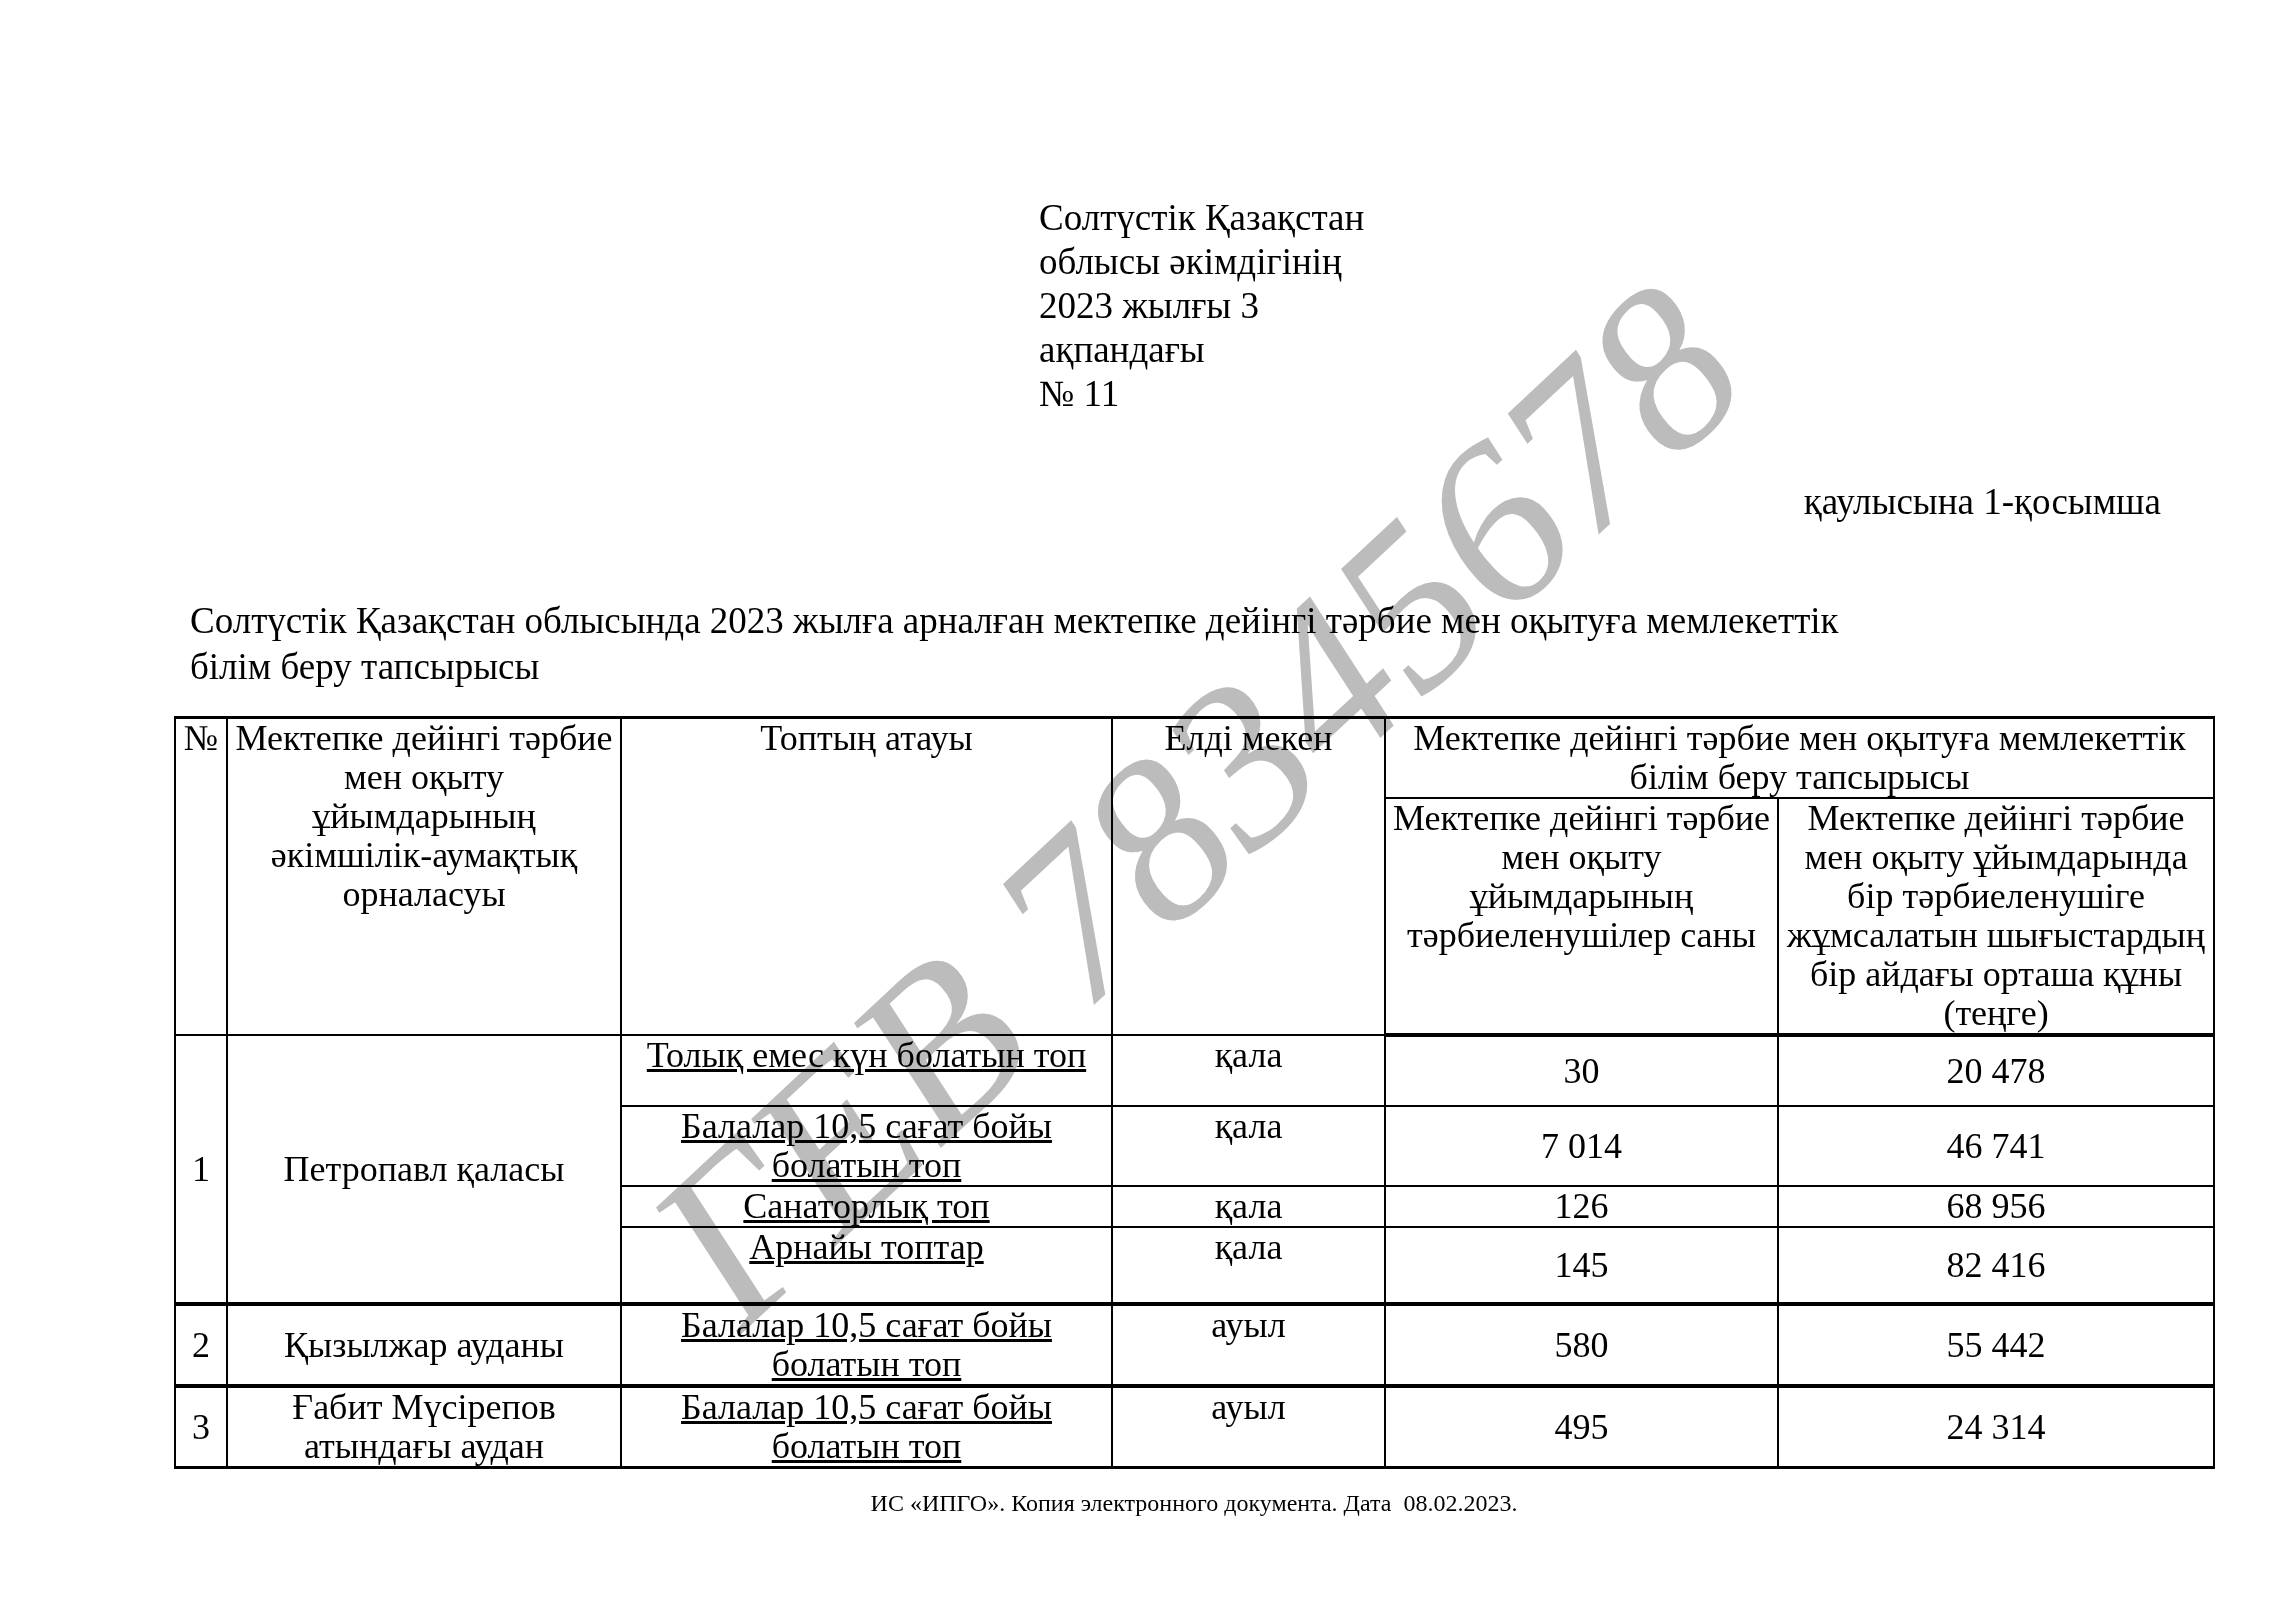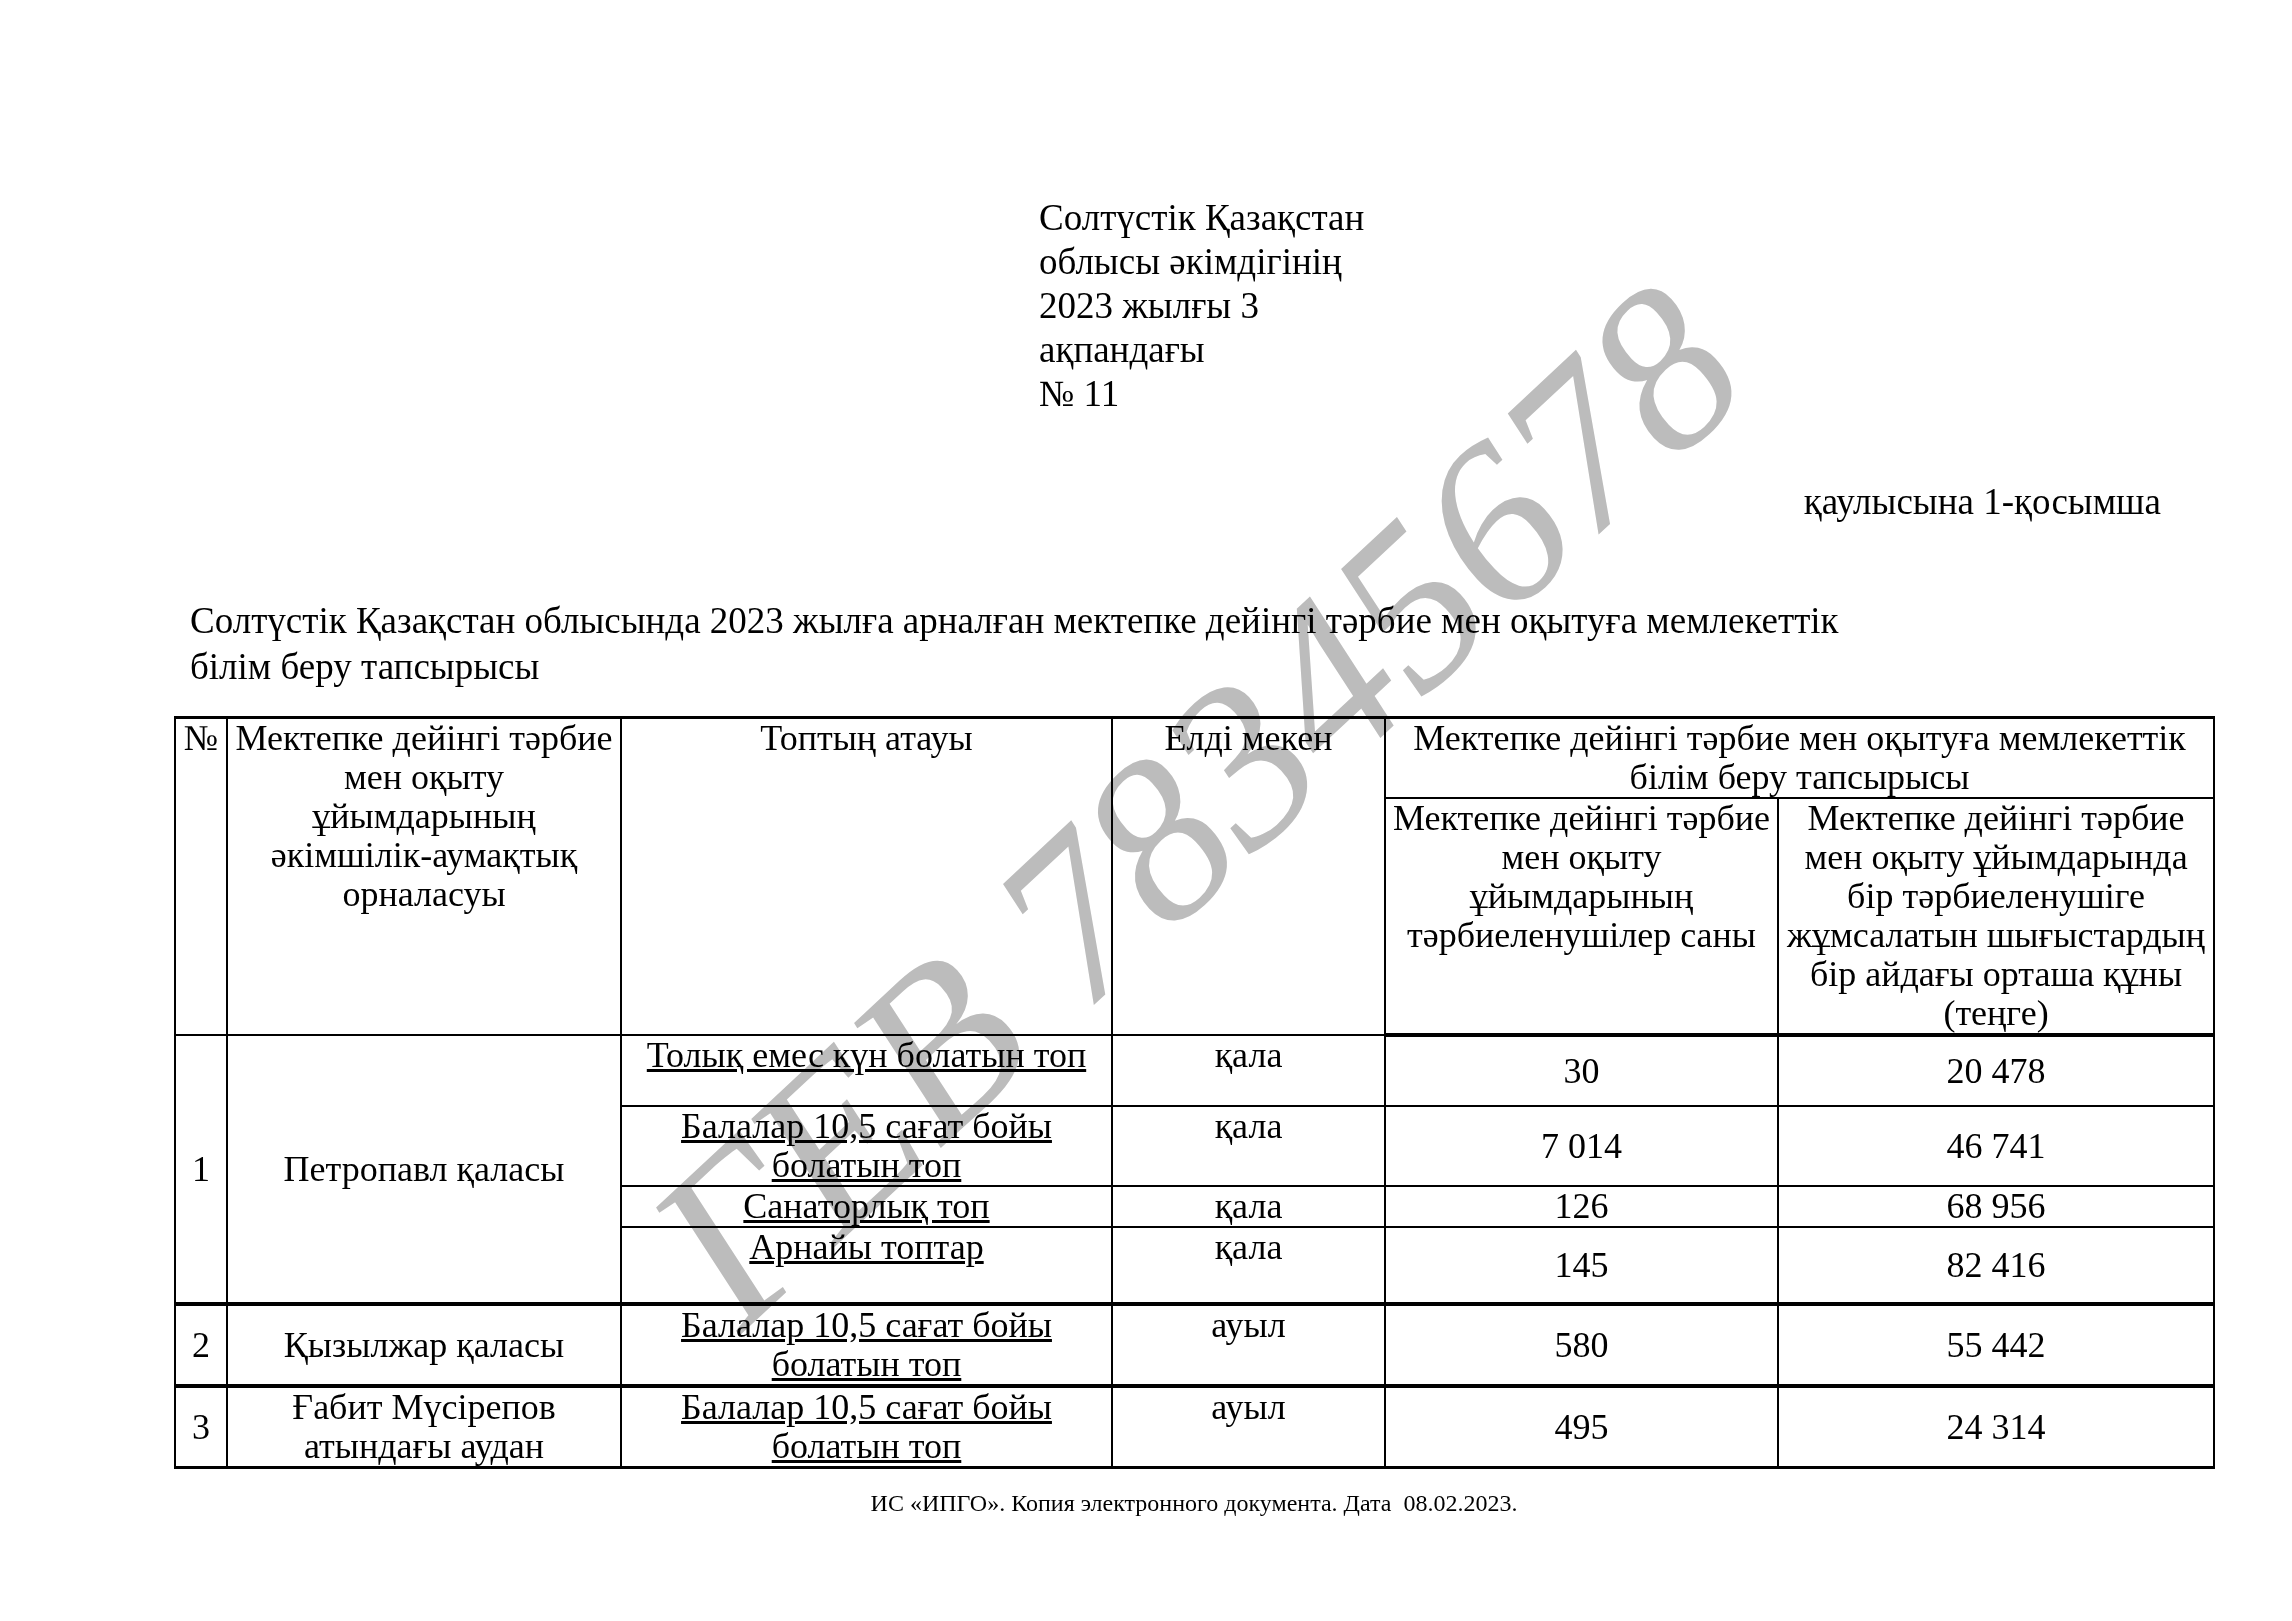--- a/index.html
+++ b/index.html
@@ -179,21 +179,21 @@
           <td class="cell-val">68 956</td>
         </tr>
         <tr class="r1d">
           <td class="cell-group">Арнайы топтар</td>
           <td class="cell-place">қала</td>
           <td class="cell-val">145</td>
           <td class="cell-val">82 416</td>
         </tr>
         <tr class="r2 group-start">
           <td class="cell-num-id">2</td>
-          <td class="cell-admin">Қызылжар қаласы</td>
+          <td class="cell-admin">Қызылжар ауданы</td>
           <td class="cell-group">Балалар 10,5 сағат бойы
 болатын топ</td>
           <td class="cell-place">ауыл</td>
           <td class="cell-val">580</td>
           <td class="cell-val">55 442</td>
         </tr>
         <tr class="r3 group-start last">
           <td class="cell-num-id">3</td>
           <td class="cell-admin">Ғабит Мүсірепов
 атындағы аудан</td>

